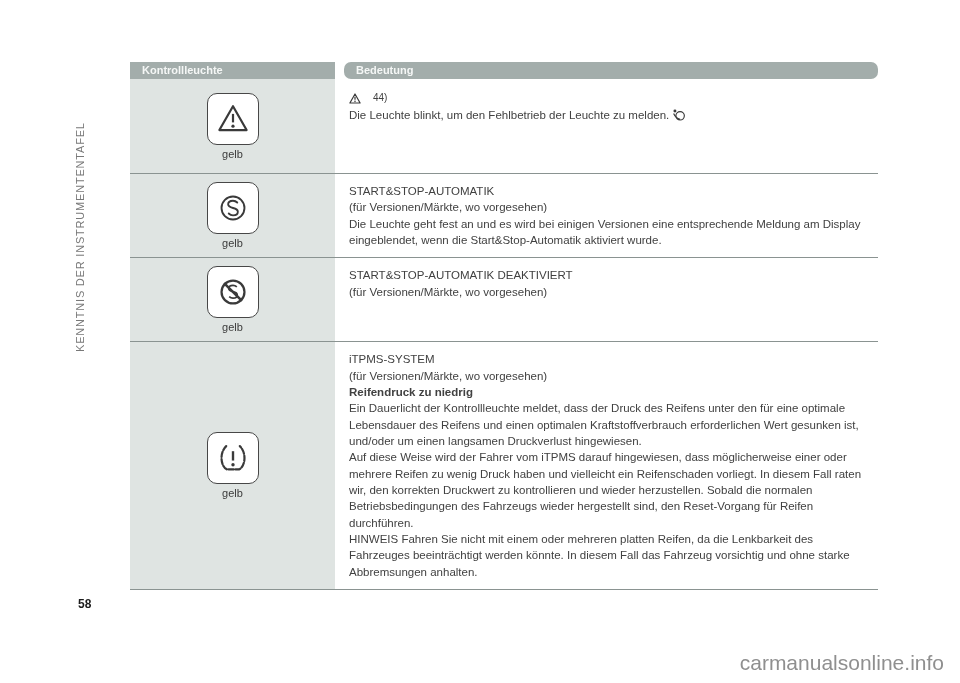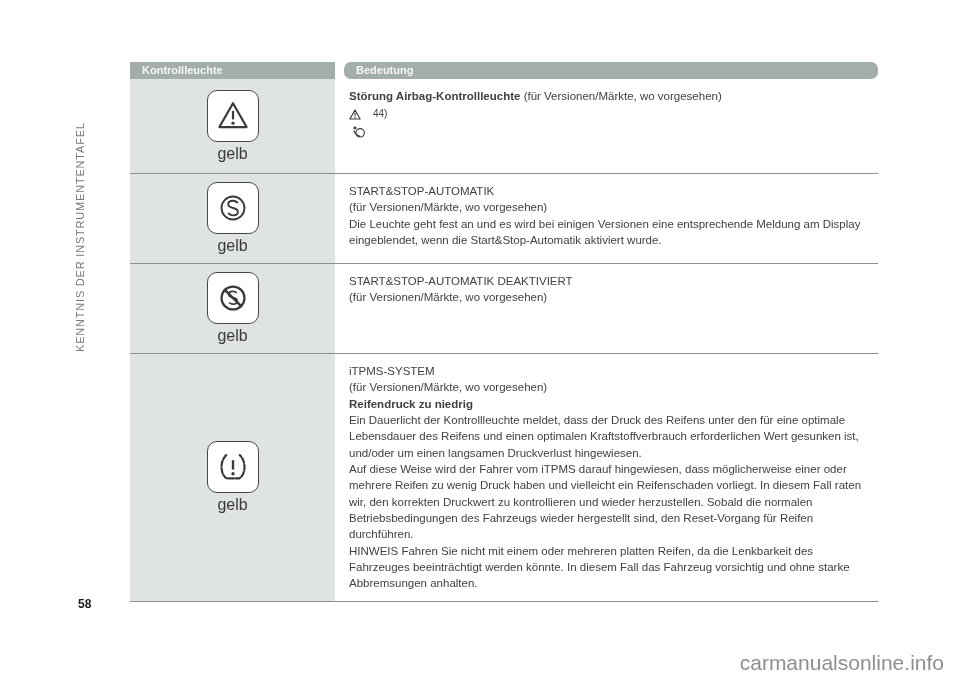--- a/index.html
+++ b/index.html
@@ -64,21 +64,21 @@
     align-items:center; justify-content:center;
     padding:8px 0;
   }
   .icon-box {
     width:52px; height:52px;
     border:1.6px solid #474747;
     border-radius:10px;
     background:#ffffff;
     display:flex; align-items:center; justify-content:center;
   }
-  .ind-label { font-size:16px; color:#3b3b3b; margin-top:3px; }
+  .ind-label { font-size:11px; color:#3b3b3b; margin-top:3px; }
 
   .cell-desc {
     flex:1;
     padding:9px 10px 9px 14px;
     font-size:11.5px;
     line-height:1.42;
     color:#414141;
   }
   .b { font-weight:bold; }
 
@@ -110,30 +110,29 @@
         <div class="icon-box">
           <svg width="34" height="34" viewBox="0 0 40 40">
             <path class="stroke" d="M20 5 L36 33 H4 Z" stroke-width="2.6" stroke-linejoin="round"></path>
             <line x1="20" y1="14" x2="20" y2="24" stroke="#3a3a3a" stroke-width="2.6"></line>
             <circle cx="20" cy="28.5" r="1.9" fill="#3a3a3a"></circle>
           </svg>
         </div>
         <div class="ind-label">gelb</div>
       </div>
       <div class="cell-desc">
-        <div><span class="b">Störung Airbag-Kontrollleuchte</span><span> (für Versionen/Märkte, wo vorgesehen)</span></div>
         <div class="refline">
           <svg width="12" height="11" viewBox="0 0 40 36">
             <path class="stroke" d="M20 3 L37 33 H3 Z" stroke-width="4" stroke-linejoin="round"></path>
             <line x1="20" y1="12" x2="20" y2="22" stroke="#3a3a3a" stroke-width="4"></line>
             <circle cx="20" cy="27.5" r="2.6" fill="#3a3a3a"></circle>
           </svg>
           <span>44)</span>
         </div>
-        <div><svg class="inline-icon" width="13" height="13" viewBox="0 0 20 20">
+        <div><span>Die Leuchte blinkt, um den Fehlbetrieb der Leuchte zu melden.</span><svg class="inline-icon" width="13" height="13" viewBox="0 0 20 20">
             <circle class="stroke" cx="12.5" cy="12" r="6.5" stroke-width="1.8"></circle>
             <circle cx="4.5" cy="4.5" r="2.3" fill="#3a3a3a"></circle>
             <path class="stroke" d="M2.5 8.5 C4.5 13 8 16.5 12.5 17.5" stroke-width="1.8"></path>
           </svg></div>
       </div>
     </div>
 
     <div class="trow r2">
       <div class="cell-ind">
         <div class="icon-box">

